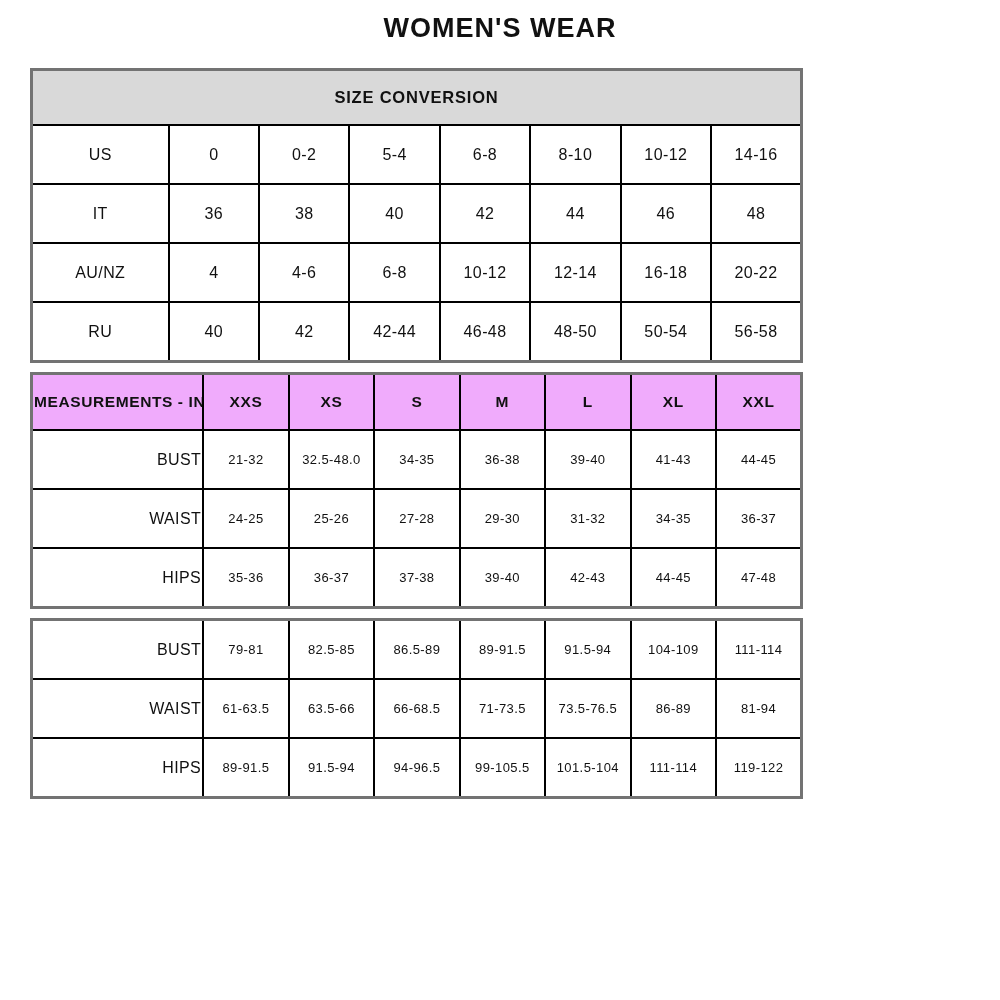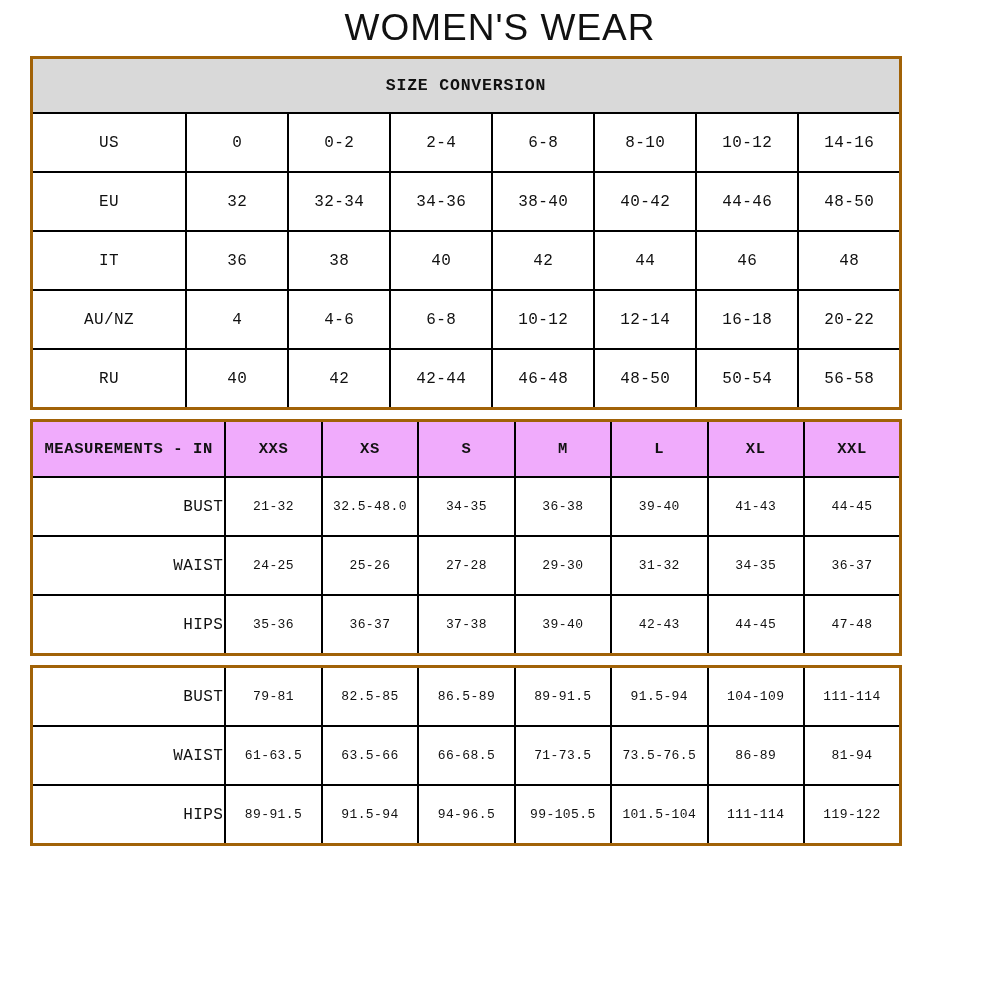--- a/index.html
+++ b/index.html
@@ -12,33 +12,32 @@
     color: #111111;
     -webkit-font-smoothing: antialiased;
   }
   .page {
     width: 940px;
     margin: 0 auto;
     padding-top: 12px;
   }
   .title {
     text-align: center;
-    font-size: 37px;
-    font-weight: 400;
+    font-size: 27px;
+    font-weight: 700;
     letter-spacing: 1px;
     line-height: 32px;
-    padding-bottom: 12px;
+    padding-bottom: 24px;
   }
   table.tbl {
-    width: 872px;
+    width: 773px;
     border-collapse: collapse;
     table-layout: fixed;
-    border: 3px solid #a16207;
+    border: 3px solid #737373;
     margin-bottom: 9px;
-    font-family: Liberation Mono, monospace;
   }
   table.tbl td {
     border: 2px solid #000000;
     text-align: center;
     vertical-align: middle;
     letter-spacing: 0.4px;
     overflow: hidden;
     white-space: nowrap;
   }
   
@@ -84,35 +83,25 @@
         <col class="c-size">
     </colgroup>
     <tbody>
         <tr class="band-row">
           <td class="band" colspan="8">SIZE CONVERSION</td>
         </tr>
         <tr class="data-row">
           <td class="rowlabel">US</td>
           <td>0</td>
           <td>0-2</td>
-          <td>2-4</td>
+          <td>5-4</td>
           <td>6-8</td>
           <td>8-10</td>
           <td>10-12</td>
           <td>14-16</td>
-        </tr>
-        <tr class="data-row">
-          <td class="rowlabel">EU</td>
-          <td>32</td>
-          <td>32-34</td>
-          <td>34-36</td>
-          <td>38-40</td>
-          <td>40-42</td>
-          <td>44-46</td>
-          <td>48-50</td>
         </tr>
         <tr class="data-row">
           <td class="rowlabel">IT</td>
           <td>36</td>
           <td>38</td>
           <td>40</td>
           <td>42</td>
           <td>44</td>
           <td>46</td>
           <td>48</td>

